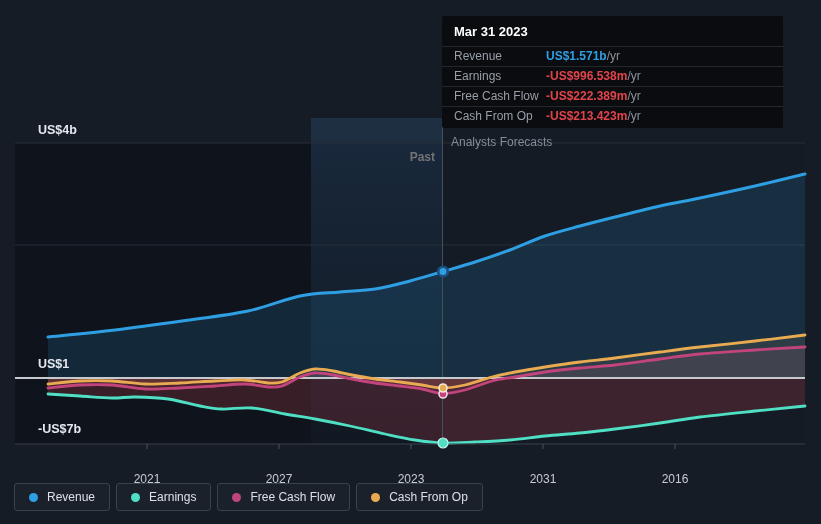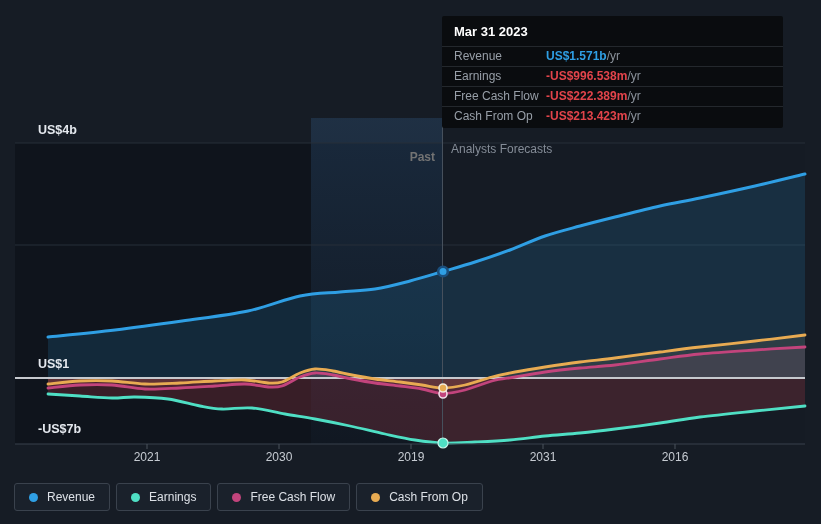--- a/index.html
+++ b/index.html
@@ -1,24 +1,24 @@
 <!DOCTYPE html>
 <html><head>
 <meta charset="utf-8">
 <style>
   html,body{margin:0;padding:0;background:#161c25;}
   .stage{position:relative;width:821px;height:524px;background:#161c25;overflow:hidden;
          font-family:"Liberation Sans",sans-serif;}
   svg{position:absolute;left:0;top:0;}
   .ylabel{position:absolute;left:22px;font-size:12.5px;font-weight:600;color:#e4e8ee;margin-left:16px;}
-  .xlabel{position:absolute;top:450px;width:60px;margin-left:-30px;text-align:center;
+  .xlabel{position:absolute;top:472px;width:60px;margin-left:-30px;text-align:center;
           font-size:12px;color:#c6cbd2;}
   .past-label{position:absolute;left:435px;top:150px;transform:translateX(-100%);
               font-size:12px;font-weight:700;color:#737373;}
-  .forecast-label{position:absolute;left:451px;top:142px;font-size:12px;color:#848c97;}
+  .forecast-label{position:absolute;left:451px;top:135px;font-size:12px;color:#848c97;}
   .tooltip{position:absolute;left:442px;top:16px;width:341px;background:#0a0c0f;
            border-radius:2px;padding:5px 0 2px;box-sizing:border-box;}
   .tt-title{padding:3px 12px 7px;font-size:13px;font-weight:700;color:#ffffff;}
   .tt-row{display:flex;align-items:center;padding:3px 12px;border-top:1px solid #24282d;
           font-size:12px;line-height:13px;}
   .tt-label{width:92px;color:#989fa8;flex:none;}
   .tt-value{font-weight:700;}
   .tt-suffix{color:#8b929b;}
   .legend{position:absolute;left:14px;top:483px;display:flex;gap:6px;}
   .legend-item{display:flex;align-items:center;gap:9px;height:26px;padding:0 14px;
@@ -63,22 +63,22 @@
       <circle cx="443" cy="388" r="4" fill="#e8ab52" stroke="#f3ead9" stroke-width="1.6"></circle>
       <circle cx="443" cy="271.5" r="4.8" fill="#2f9fe4" stroke="#1b4f7d" stroke-width="2.6"></circle>
       <circle cx="443" cy="443" r="5" fill="#4fdfc4" stroke="#c9f5eb" stroke-width="1.2"></circle>
     </svg>
 
   <div class="ylabel" style="top:123px;">US$4b</div>
   <div class="ylabel" style="top:357px;">US$1</div>
   <div class="ylabel" style="top:422px;">-US$7b</div>
 
   <div class="xlabel" style="left:147px;">2021</div>
-  <div class="xlabel" style="left:279px;">2030</div>
-  <div class="xlabel" style="left:411px;">2019</div>
+  <div class="xlabel" style="left:279px;">2027</div>
+  <div class="xlabel" style="left:411px;">2023</div>
   <div class="xlabel" style="left:543px;">2031</div>
   <div class="xlabel" style="left:675px;">2016</div>
 
   <div class="past-label">Past</div>
   <div class="forecast-label">Analysts Forecasts</div>
 
   <div class="tooltip">
     <div class="tt-title">Mar 31 2023</div>
     <div class="tt-row">
       <span class="tt-label">Revenue</span>

